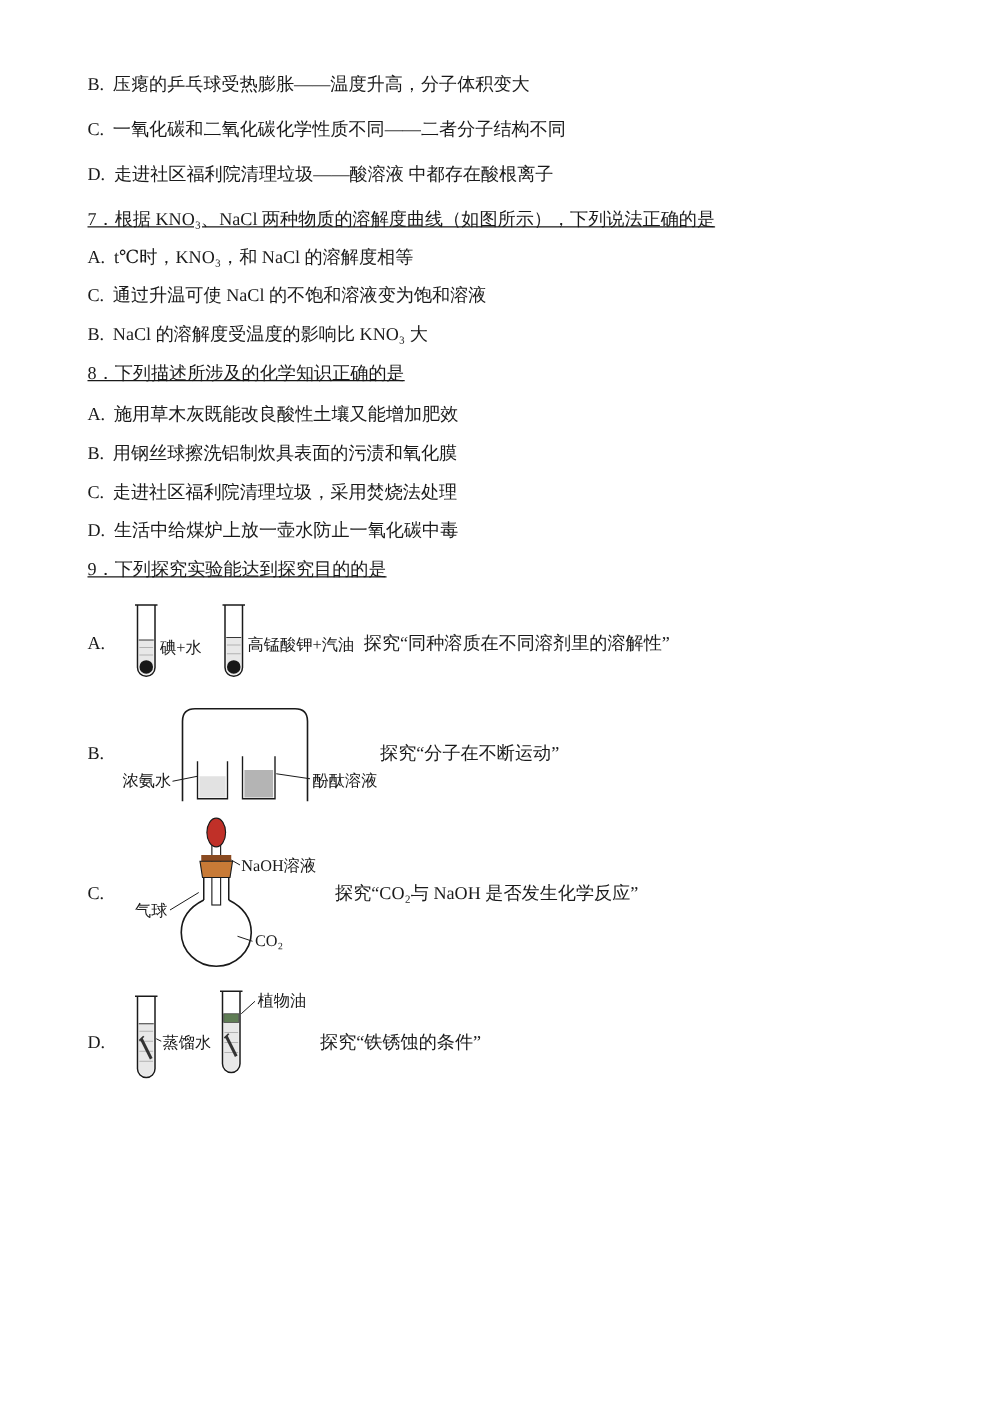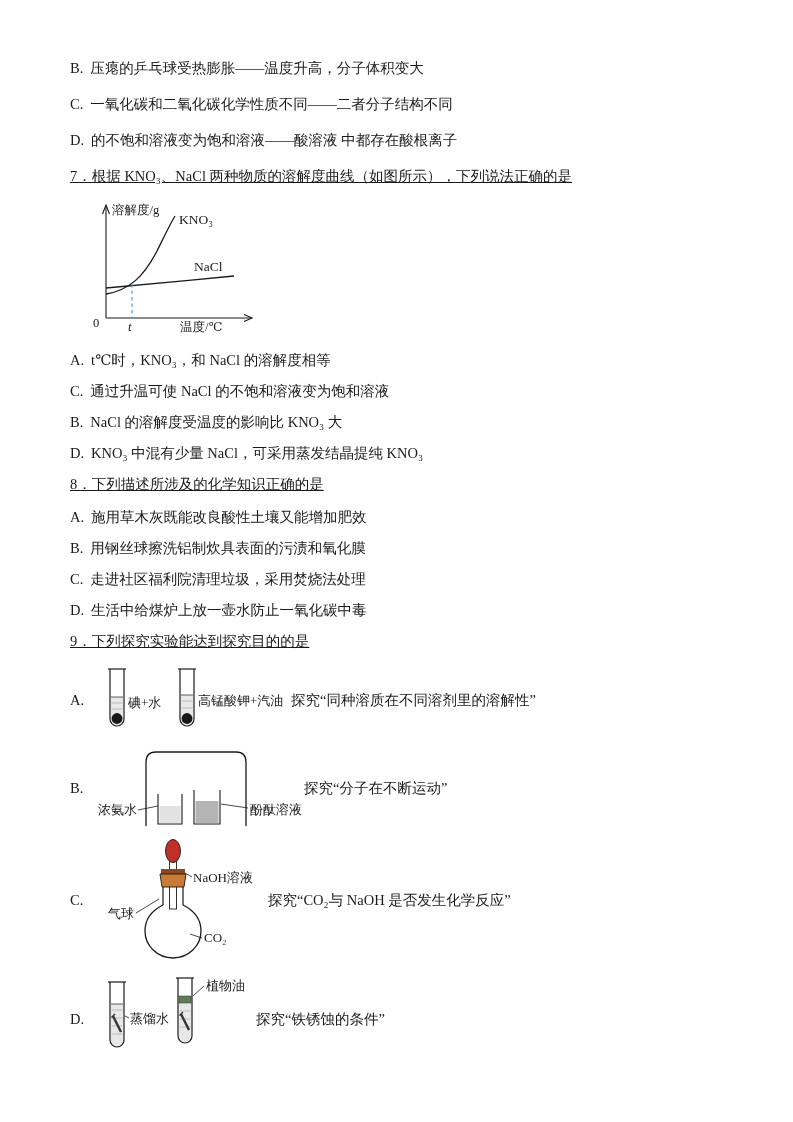--- a/index.html
+++ b/index.html
@@ -37,58 +37,34 @@
 
 <div class="page">
 
   <div class="line opt6">
     <span class="opt-label">B.</span><span>压瘪的乒乓球受热膨胀——温度升高，分子体积变大</span>
   </div>
   <div class="line opt6">
     <span class="opt-label">C.</span><span>一氧化碳和二氧化碳化学性质不同——二者分子结构不同</span>
   </div>
   <div class="line opt6">
-    <span class="opt-label">D.</span><span>的不饱和溶液变为饱和溶液——酸溶液 中都存在酸根离子</span>
+    <span class="opt-label">D.</span><span>走进社区福利院清理垃圾——酸溶液 中都存在酸根离子</span>
   </div>
 
   <div class="line stem">7．根据 KNO₃、NaCl 两种物质的溶解度曲线（如图所示），下列说法正确的是</div>
 
-  <div class="chart-wrap">
-    <svg width="190" height="142" viewBox="0 0 190 142">
-
-      <line x1="26" y1="122" x2="26" y2="11" stroke="#1a1a1a" stroke-width="1.1"></line>
-      <polyline points="22.5,18 26,9 29.5,18" fill="none" stroke="#1a1a1a" stroke-width="1.1"></polyline>
-      <line x1="26" y1="122" x2="172" y2="122" stroke="#1a1a1a" stroke-width="1.1"></line>
-      <polyline points="164,118.5 172,122 164,125.5" fill="none" stroke="#1a1a1a" stroke-width="1.1"></polyline>
-
-      <path d="M26,98 C50,94 64,80 77,55 C83,43 89,30 95,20" fill="none" stroke="#1a1a1a" stroke-width="1.3"></path>
-      <path d="M26,92 C62,89 112,84 154,80" fill="none" stroke="#1a1a1a" stroke-width="1.3"></path>
-
-      <line x1="52" y1="88" x2="52" y2="122" stroke-dasharray="3.5,3" stroke-width="1.2" stroke="#5b9bd5"></line>
-
-      <text x="32" y="18" class="ax-label">溶解度/g</text>
-      <text x="99" y="28" class="curve-label">KNO₃</text>
-      <text x="114" y="75" class="curve-label">NaCl</text>
-      <text x="13" y="131" class="ax-label">0</text>
-      <text x="48" y="135" class="tick-italic">t</text>
-      <text x="100" y="135" class="ax-label">温度/℃</text>
-    </svg>
-  </div>
 
   <div class="line opt">
     <span class="opt-label">A.</span><span>t℃时，KNO₃，和 NaCl 的溶解度相等</span>
   </div>
   <div class="line opt">
     <span class="opt-label">C.</span><span>通过升温可使 NaCl 的不饱和溶液变为饱和溶液</span>
   </div>
   <div class="line opt">
     <span class="opt-label">B.</span><span>NaCl 的溶解度受温度的影响比 KNO₃ 大</span>
-  </div>
-  <div class="line opt">
-    <span class="opt-label">D.</span><span>KNO₃ 中混有少量 NaCl，可采用蒸发结晶提纯 KNO₃</span>
   </div>
 
   <div class="line stem gap-after">8．下列描述所涉及的化学知识正确的是</div>
   <div class="line opt">
     <span class="opt-label">A.</span><span>施用草木灰既能改良酸性土壤又能增加肥效</span>
   </div>
   <div class="line opt">
     <span class="opt-label">B.</span><span>用钢丝球擦洗铝制炊具表面的污渍和氧化膜</span>
   </div>
   <div class="line opt">

